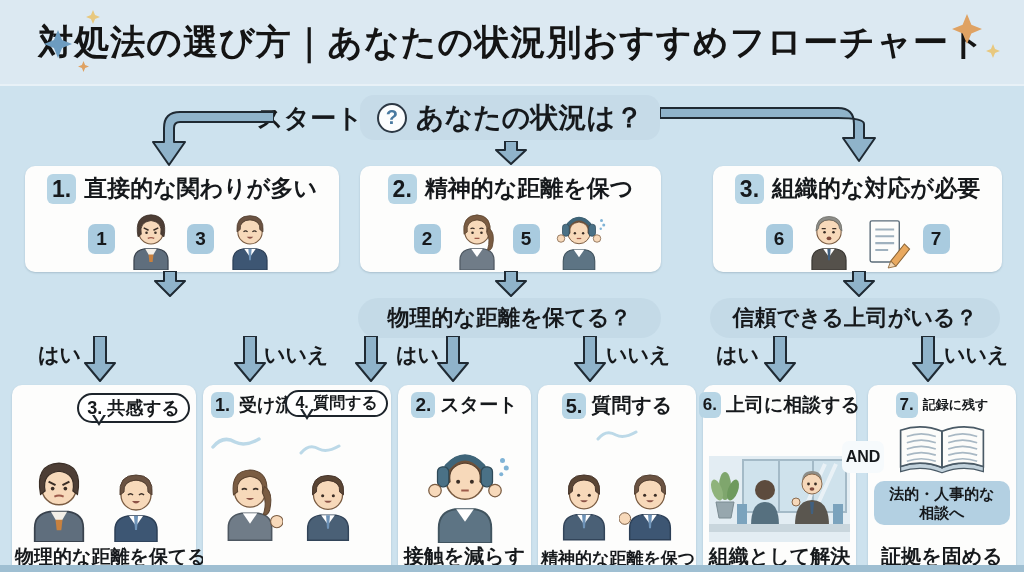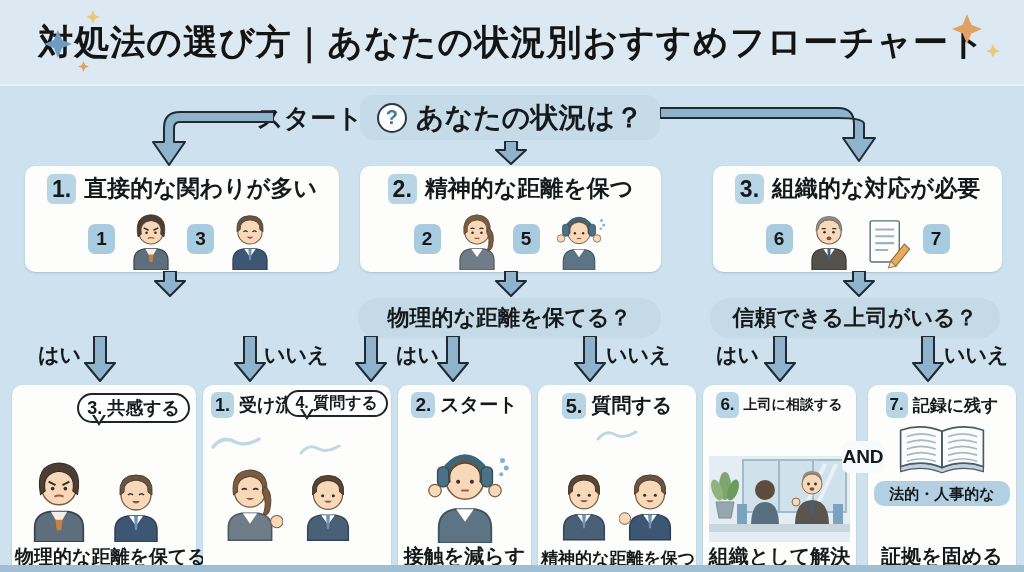--- a/index.html
+++ b/index.html
@@ -51,21 +51,21 @@
   .bubble{position:absolute;background:#fff;border:2.5px solid #1d242b;border-radius:15px;
       padding:1px 8px;font-weight:800;white-space:nowrap;z-index:2;}
   .bubble::after{content:"";position:absolute;left:13px;bottom:-12px;border:7px solid transparent;border-top:11px solid #1d242b;}
   .bubble::before{content:"";position:absolute;left:15px;bottom:-6px;border:5px solid transparent;border-top:8px solid #fff;z-index:1;}
   .figrow{position:absolute;display:flex;align-items:flex-end;}
 
   .note-pill{position:absolute;left:6px;right:6px;top:96px;background:#b3d0e2;border-radius:10px;
       text-align:center;font-weight:800;font-size:15px;line-height:19px;padding:3px 0;}
   .and-wrap{position:absolute;left:842px;top:441px;width:42px;height:32px;background:#f6fafc;border-radius:7px;
       display:flex;align-items:center;justify-content:center;z-index:3;}
-  .and-text{font-size:19px;font-weight:800;}
+  .and-text{font-size:16px;font-weight:800;}
 
   .footer-strip{position:absolute;left:0;bottom:0;width:1024px;height:7px;background:#9fbfd2;}
   .flip{transform:scaleX(-1);}
 </style>
 </head>
 <body>
 
 <div id="stage">
 
   <div class="header">
@@ -386,21 +386,21 @@
           <circle cx="37.5" cy="28" r="1.6" fill="#3a2e26"></circle>
         <path d="M28 33 Q32 37.5 36 33 Z" fill="#8c5347"></path>
         </svg>
     </div>
     <div class="caption" style="font-size:17px">精神的な距離を保つ</div>
   </div>
 
   <div class="rcard" style="left:703px;width:153px">
     <div class="rhead">
       <span class="rbadge" style="font-size:17px">6.</span>
-      <span class="rtitle" style="font-size:14px">上司に相談する</span>
+      <span class="rtitle" style="font-size:19px">上司に相談する</span>
     </div>
     <div class="figrow" style="left:6px;bottom:33px">
       <svg width="141" height="86" viewBox="0 0 141 86">
         <rect width="141" height="86" fill="#e3edf3"></rect>
         <rect x="34" y="4" width="103" height="52" fill="#cfe2ec" stroke="#a4bac7" stroke-width="2"></rect>
         <path d="M70 4 V56 M104 4 V56" stroke="#a4bac7" stroke-width="2"></path>
         <path d="M116 8 L96 52 M127 8 L107 52" stroke="#ffffff" stroke-width="4" opacity="0.55"></path>
         <ellipse cx="16" cy="30" rx="6" ry="14" fill="#7fa66d"></ellipse>
         <ellipse cx="8" cy="34" rx="5" ry="11" fill="#8fb37b" transform="rotate(-20 8 34)"></ellipse>
         <ellipse cx="24" cy="34" rx="5" ry="11" fill="#6e9a5e" transform="rotate(20 24 34)"></ellipse>
@@ -423,32 +423,33 @@
     <div class="caption" style="font-size:20px">組織として解決</div>
   </div>
 
   <div class="and-wrap">
     <span class="and-text">AND</span>
   </div>
 
   <div class="rcard" style="left:868px;width:148px">
     <div class="rhead">
       <span class="rbadge" style="font-size:17px">7.</span>
-      <span class="rtitle" style="font-size:17px">記録に残す</span>
+      <span class="rtitle" style="font-size:13px">記録に残す</span>
     </div>
     <div class="figrow" style="left:50%;transform:translateX(-50%);top:36px">
       <svg width="104" height="60" viewBox="0 0 100 58">
         <path d="M10 44 Q30 37 50 45 Q70 37 90 44 L90 49 Q70 42 50 50 Q30 42 10 49 Z" fill="#c2d2dc" stroke="#4a5a66" stroke-width="1.2"></path>
         <path d="M50 10 Q30 2 10 9 L10 44 Q30 37 50 45 Z" fill="#fcfcfa" stroke="#4a5a66" stroke-width="1.6"></path>
         <path d="M50 10 Q70 2 90 9 L90 44 Q70 37 50 45 Z" fill="#fcfcfa" stroke="#4a5a66" stroke-width="1.6"></path>
         <path d="M16 15 Q30 10 44 15 M16 21 Q30 16 44 21 M16 27 Q30 22 44 27 M16 33 Q30 28 44 33 M16 39 Q30 34 44 39" stroke="#a8b8c4" stroke-width="1.6" fill="none"></path>
         <path d="M56 15 Q70 10 84 15 M56 21 Q70 16 84 21 M56 27 Q70 22 84 27 M56 33 Q70 28 84 33 M56 39 Q70 34 84 39" stroke="#a8b8c4" stroke-width="1.6" fill="none"></path>
         <path d="M50 10 L50 45" stroke="#4a5a66" stroke-width="1.4"></path>
         </svg>
     </div>
     <div class="note-pill">
       <div>法的・人事的な</div>
+      <div>相談へ</div>
     </div>
     <div class="caption" style="font-size:20px">証拠を固める</div>
   </div>
 
   <div class="footer-strip"></div>
 </div>
 
 </body></html>

